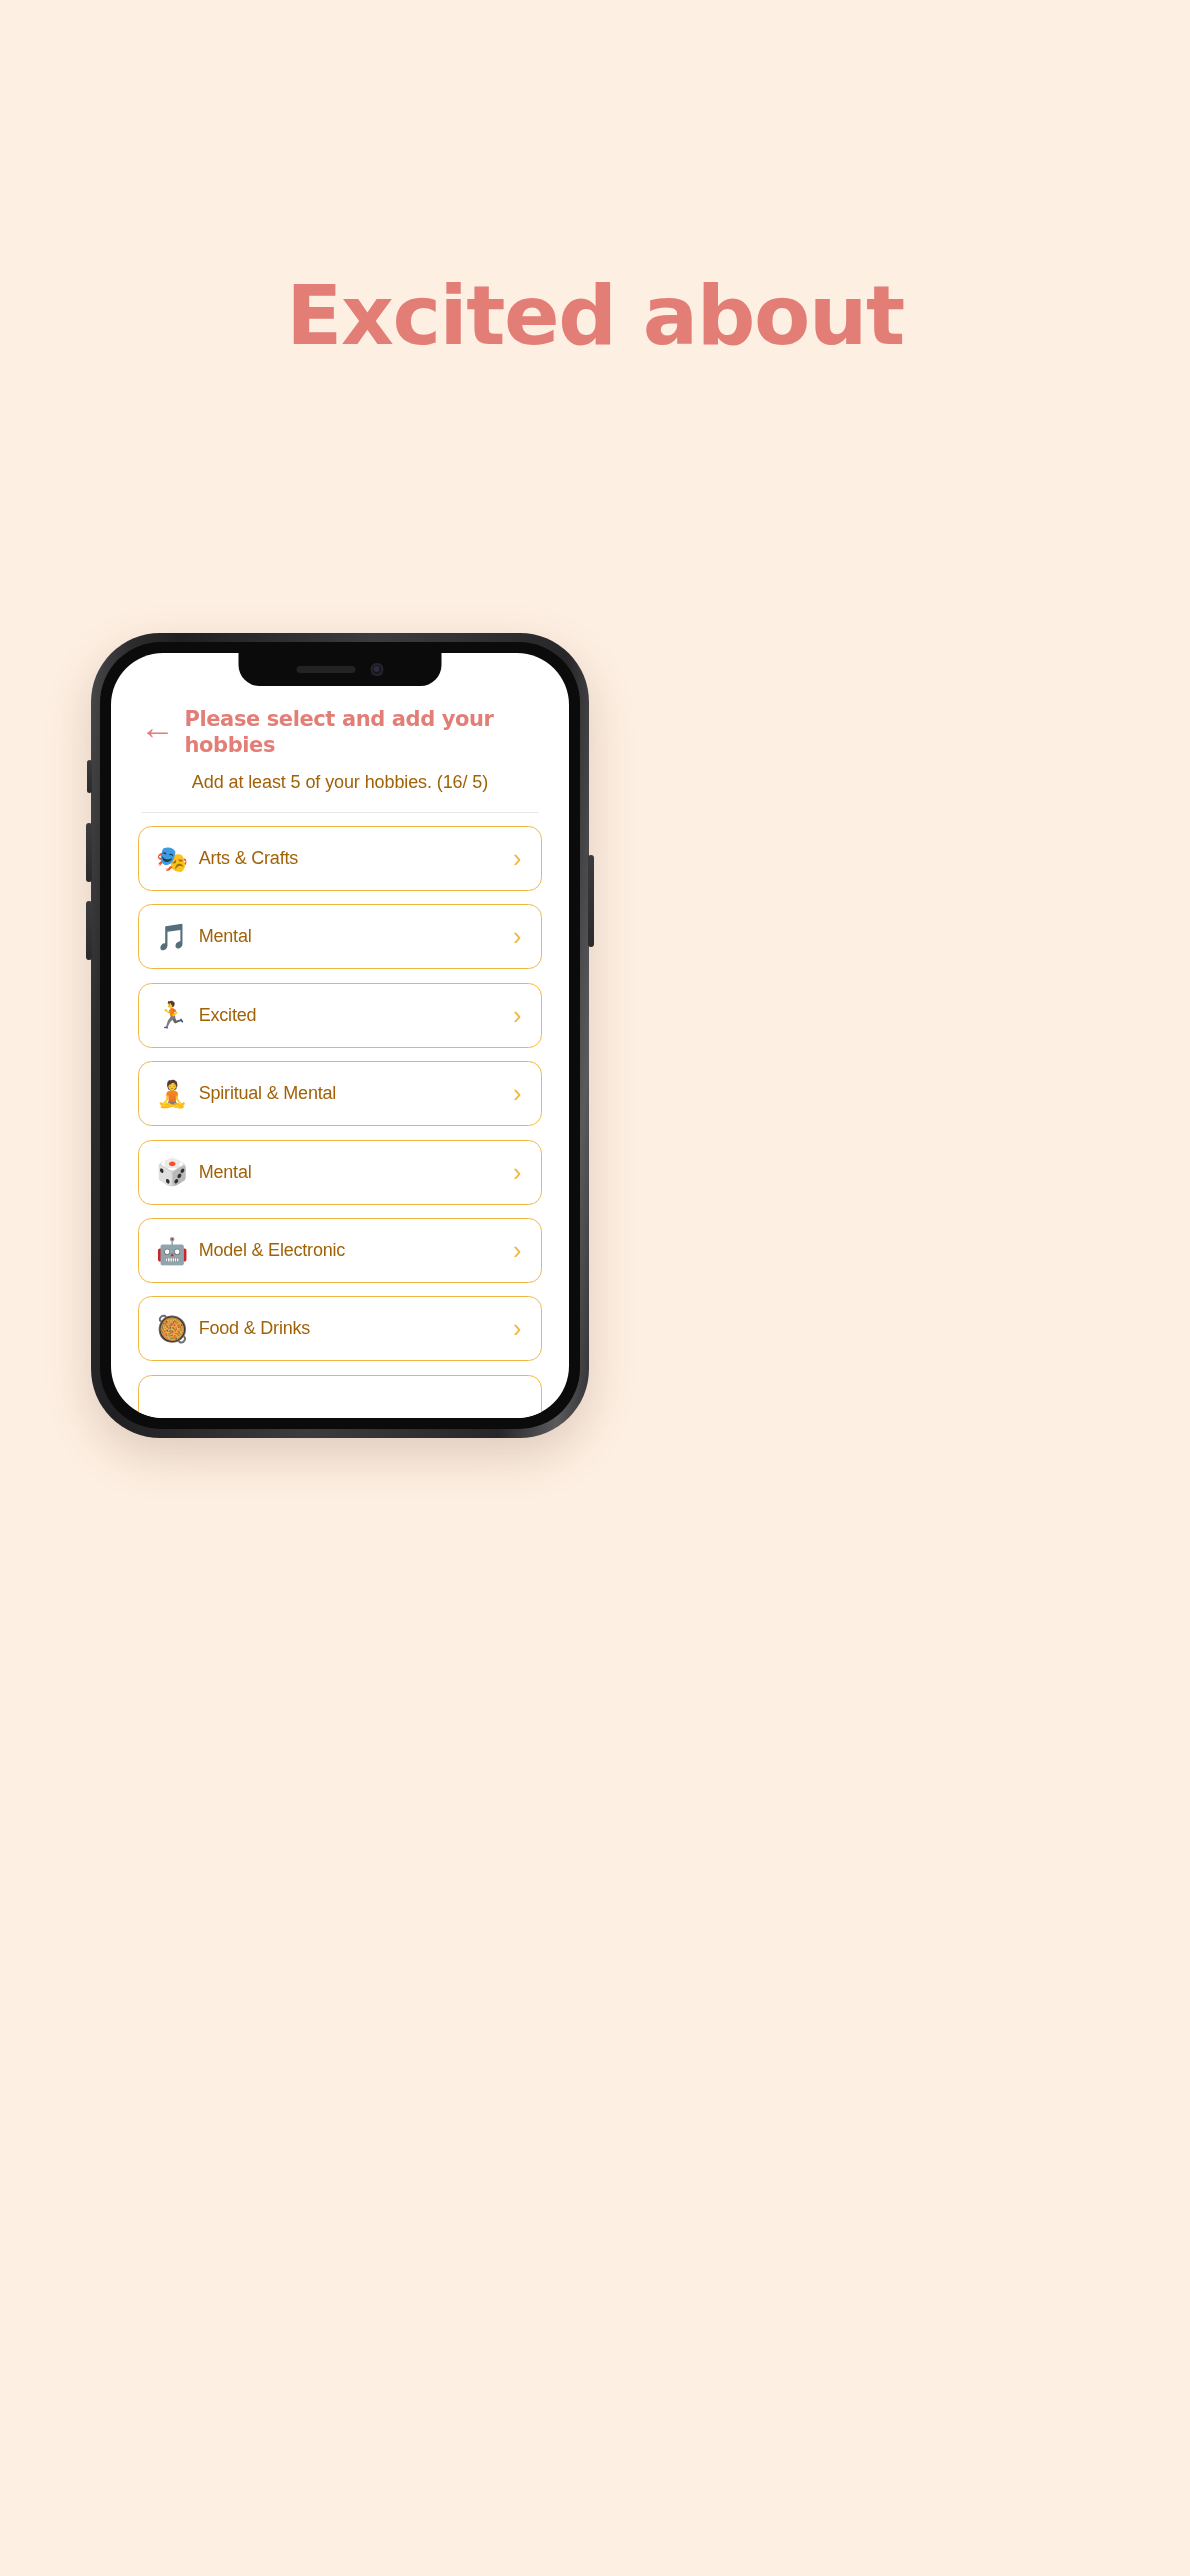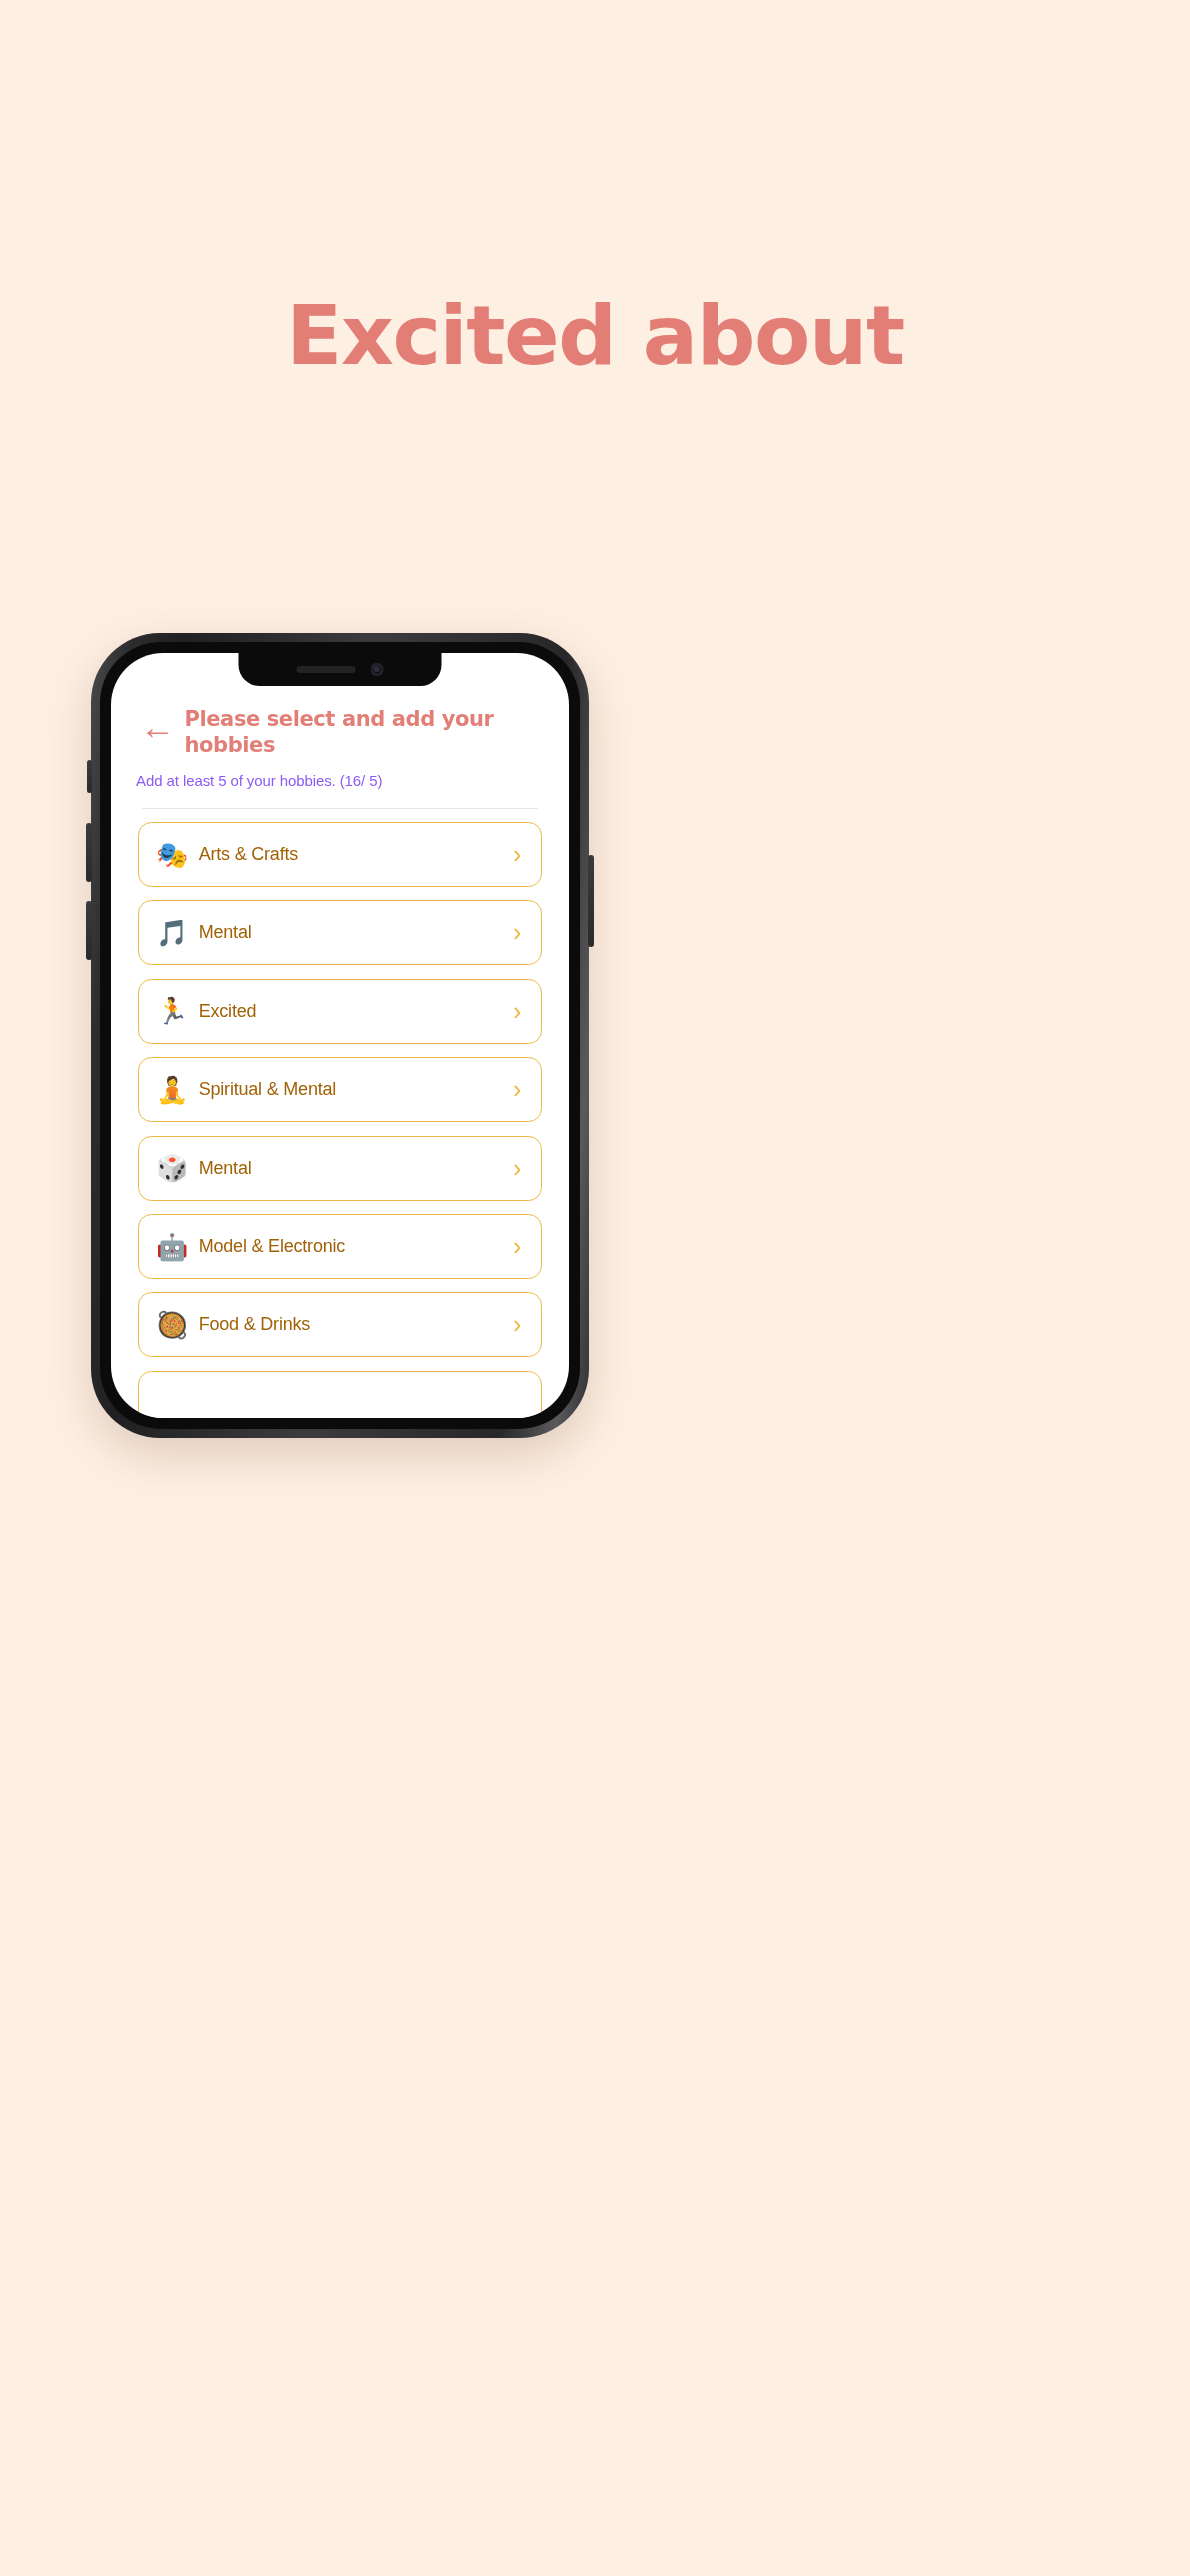--- a/index.html
+++ b/index.html
@@ -21,21 +21,20 @@
     top: 274px;
     left: 0;
     width: 1190px;
     text-align: center;
     color: #E37E77;
     font-family: "DejaVu Sans", sans-serif;
     font-weight: bold;
     font-size: 82px;
     line-height: 1.03;
     letter-spacing: -1.4px;
-    margin-top: 20px;
   }
   .headline .hl-line { display: block; }
 
   
   .phone {
     position: absolute;
     left: 91px;
     top: 633px;
     width: 498px;
     height: 805px;
@@ -138,23 +137,23 @@
     color: #E37E77;
     font-family: "DejaVu Sans", sans-serif;
     font-weight: bold;
     font-size: 21px;
     line-height: 1.22;
     letter-spacing: -0.4px;
     margin: 0;
   }
   .subtitle {
     margin: 13.4px 0 0 0;
-    text-align: left;
-    color: #8b5cf6;
-    font-size: 15px;
+    text-align: center;
+    color: #a16207;
+    font-size: 18px;
     letter-spacing: -0.1px;
   }
   .divider {
     margin: 19px 5.8px 0 5.8px;
     height: 1px;
     background: #E6E6E6;
   }
 
   .list {
     margin-top: 13.4px;

